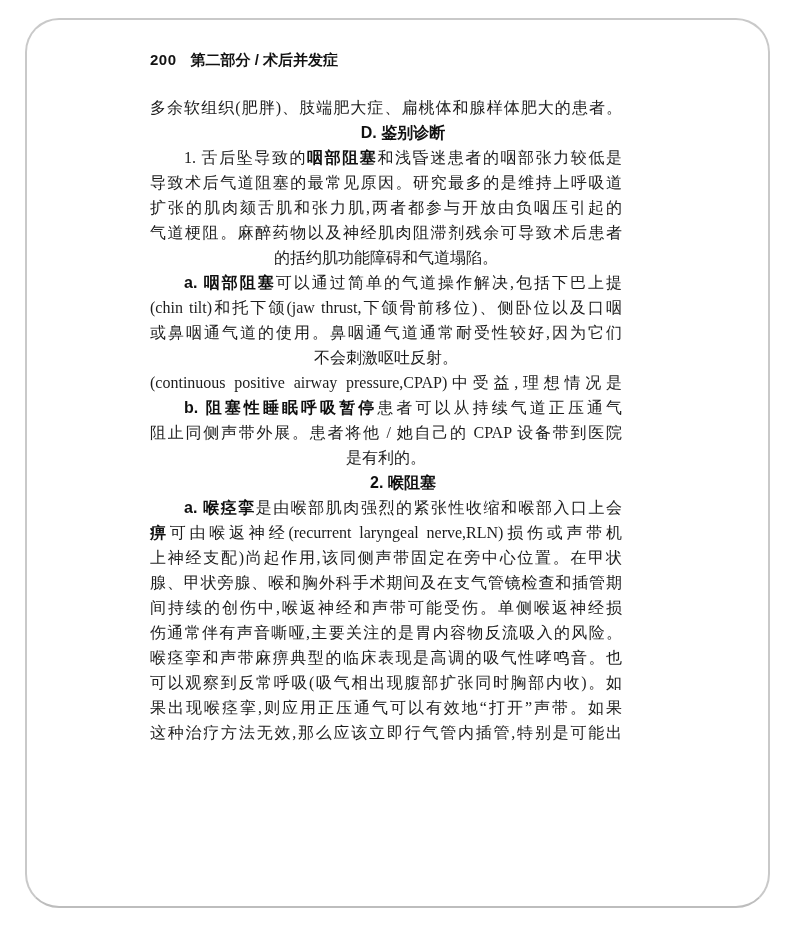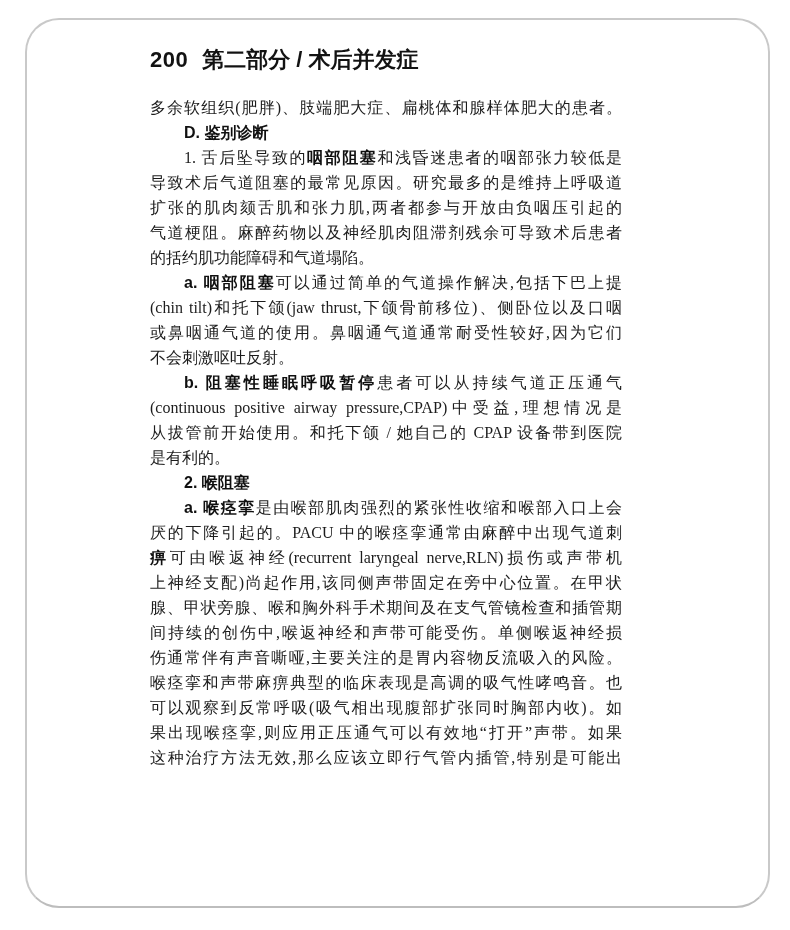--- a/index.html
+++ b/index.html
@@ -25,41 +25,41 @@
     border:2px solid var(--border-color);
     border-bottom-color:#bdbdbd;
     border-radius:34px;
     background:var(--bg);
   }
   .running-head{
     position:absolute;
     left:150px;top:50px;
     font-family:"Liberation Sans","DejaVu Sans",sans-serif;
     font-weight:700;
-    font-size:22px;
+    font-size:15px;
     line-height:20px;
     color:#121212;
     white-space:nowrap;
   }
   .running-head .pn{
     display:inline-block;
     margin-right:14px;
     letter-spacing:0.5px;
   }
   .body-col{
     position:absolute;
     left:150px;top:95px;
     width:472px;
   }
   .line{
     height:25px;
     line-height:25px;
     font-size:16px;
     white-space:nowrap;
-    text-align:left;
+    text-align:center;
     color:var(--text-color);
   }
   .line.full{
     text-align:justify;
     text-align-last:justify;
   }
   .line.indent{
     padding-left:34px;
   }
   .seg{white-space:nowrap;}
@@ -84,27 +84,26 @@
       <div class="line indent"><span class="seg bold">D. 鉴别诊断</span></div>
       <div class="line indent full"><span class="seg">1. 舌后坠导致的</span><span class="seg bold">咽部阻塞</span><span class="seg">和浅昏迷患者的咽部张力较低是</span></div>
       <div class="line full"><span class="seg">导致术后气道阻塞的最常见原因。研究最多的是维持上呼吸道</span></div>
       <div class="line full"><span class="seg">扩张的肌肉颏舌肌和张力肌,两者都参与开放由负咽压引起的</span></div>
       <div class="line full"><span class="seg">气道梗阻。麻醉药物以及神经肌肉阻滞剂残余可导致术后患者</span></div>
       <div class="line"><span class="seg">的括约肌功能障碍和气道塌陷。</span></div>
       <div class="line indent full"><span class="seg bold">a. 咽部阻塞</span><span class="seg">可以通过简单的气道操作解决,包括下巴上提</span></div>
       <div class="line full"><span class="seg">(chin tilt)和托下颌(jaw thrust,下颌骨前移位)、侧卧位以及口咽</span></div>
       <div class="line full"><span class="seg">或鼻咽通气道的使用。鼻咽通气道通常耐受性较好,因为它们</span></div>
       <div class="line"><span class="seg">不会刺激呕吐反射。</span></div>
+      <div class="line full"><span class="seg">(continuous positive airway pressure,CPAP)中受益,理想情况是</span></div>
       <div class="line indent full"><span class="seg bold">b. 阻塞性睡眠呼吸暂停</span><span class="seg">患者可以从持续气道正压通气</span></div>
-      <div class="line full"><span class="seg">(continuous positive airway pressure,CPAP)中受益,理想情况是</span></div>
-      <div class="line full"><span class="seg">从拔管前开始使用。和托下颌 / 她自己的 CPAP 设备带到医院</span></div>
+      <div class="line full"><span class="seg">阻止同侧声带外展。患者将他 / 她自己的 CPAP 设备带到医院</span></div>
       <div class="line"><span class="seg">是有利的。</span></div>
       <div class="line indent"><span class="seg bold">2. 喉阻塞</span></div>
       <div class="line indent full"><span class="seg bold">a. 喉痉挛</span><span class="seg">是由喉部肌肉强烈的紧张性收缩和喉部入口上会</span></div>
-      <div class="line full"><span class="seg">厌的下降引起的。PACU 中的喉痉挛通常由麻醉中出现气道刺</span></div>
       <div class="line full"><span class="seg bold">痹</span><span class="seg">可由喉返神经(recurrent laryngeal nerve,RLN)损伤或声带机</span></div>
       <div class="line full"><span class="seg">上神经支配)尚起作用,该同侧声带固定在旁中心位置。在甲状</span></div>
       <div class="line full"><span class="seg">腺、甲状旁腺、喉和胸外科手术期间及在支气管镜检查和插管期</span></div>
       <div class="line full"><span class="seg">间持续的创伤中,喉返神经和声带可能受伤。单侧喉返神经损</span></div>
       <div class="line full"><span class="seg">伤通常伴有声音嘶哑,主要关注的是胃内容物反流吸入的风险。</span></div>
       <div class="line full"><span class="seg">喉痉挛和声带麻痹典型的临床表现是高调的吸气性哮鸣音。也</span></div>
       <div class="line full"><span class="seg">可以观察到反常呼吸(吸气相出现腹部扩张同时胸部内收)。如</span></div>
       <div class="line full"><span class="seg">果出现喉痉挛,则应用正压通气可以有效地“打开”声带。如果</span></div>
       <div class="line full"><span class="seg">这种治疗方法无效,那么应该立即行气管内插管,特别是可能出</span></div>
     </div>

